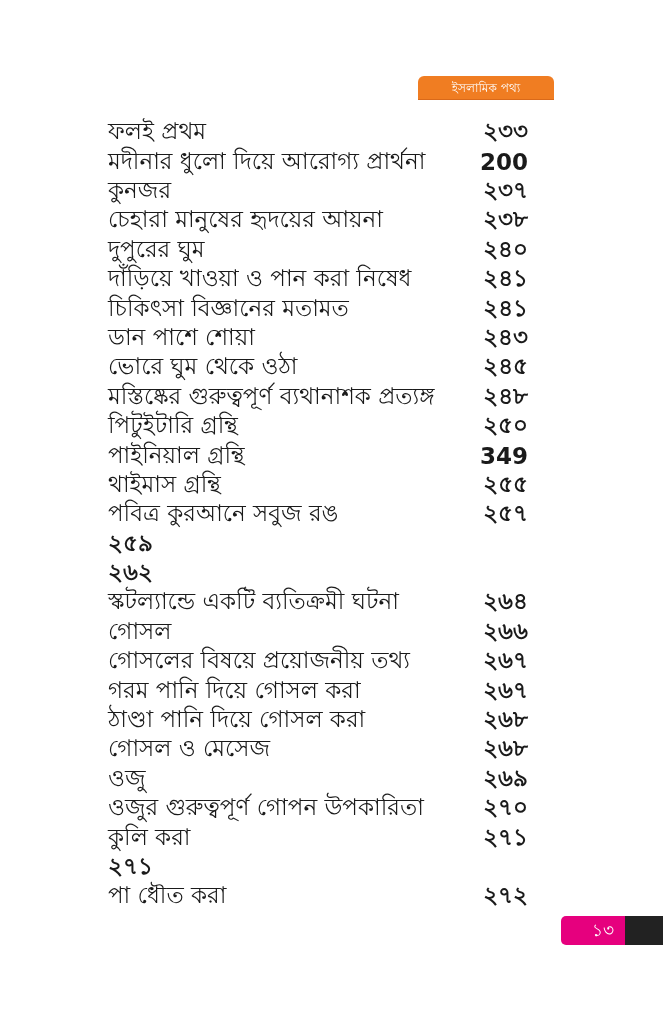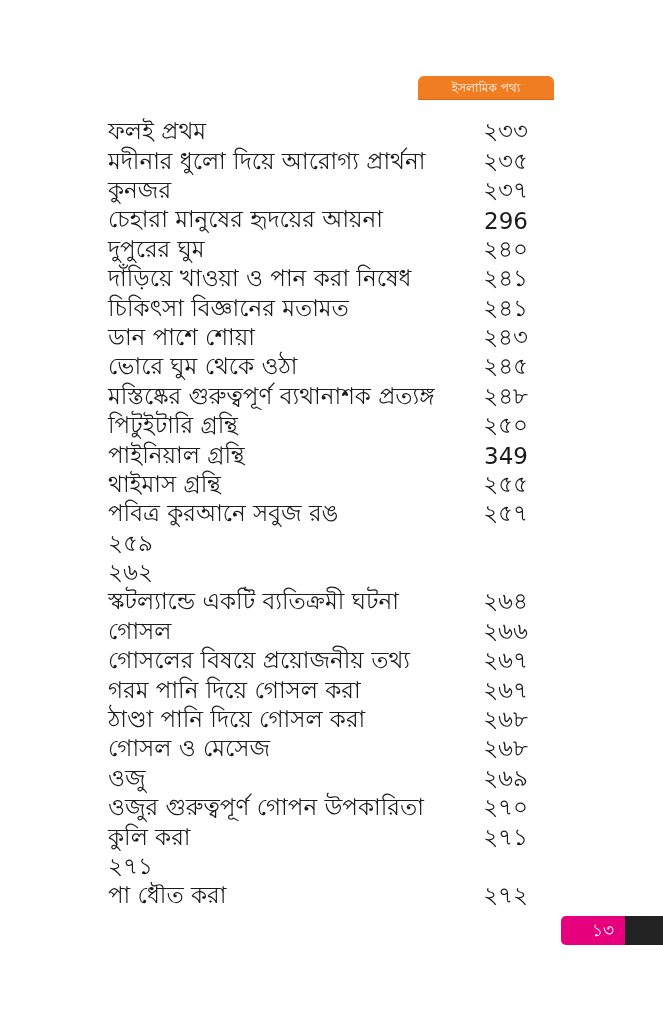--- a/index.html
+++ b/index.html
@@ -12,21 +12,21 @@
       background: #f07d22; border-radius: 6px 6px 0 0; color: #ffffff;
       font-size: 12px; line-height: 24px; text-align: center; box-sizing: border-box;
       border-bottom: 1px solid #d9691a;
     }
     .toc { position: absolute; left: 108px; top: 118px; width: 420px; }
     .toc-row {
       display: flex; justify-content: space-between; align-items: center;
       height: 29.4px; font-size: 23px;
     }
     .toc-title { white-space: nowrap; }
-    .toc-page { white-space: nowrap; text-align: center; min-width: 40px; }
+    .toc-page { white-space: nowrap; text-align: center; min-width: 40px; font-weight: bold; }
     .page-badge {
       position: absolute; left: 561px; top: 916px; width: 84px; height: 29px;
       background: #e6007e; border-radius: 5px 0 0 5px; color: #ffffff;
       font-size: 17px; line-height: 29px; text-align: center;
     }
     .page-block {
       position: absolute; left: 625px; top: 916px; width: 38px; height: 29px;
       background: #222222;
     }
   </style>
@@ -35,29 +35,29 @@
 
 <div class="header-badge">ইসলামিক পথ্য</div>
 
 <div class="toc">
   <div class="toc-row">
       <span class="toc-title">ফলই প্রথম</span>
       <span class="toc-page">২৩৩</span>
     </div>
   <div class="toc-row">
       <span class="toc-title">মদীনার ধুলো দিয়ে আরোগ্য প্রার্থনা</span>
-      <span class="toc-page">২৩৫</span>
+      <span class="toc-page">200</span>
     </div>
   <div class="toc-row">
       <span class="toc-title">কুনজর</span>
       <span class="toc-page">২৩৭</span>
     </div>
   <div class="toc-row">
       <span class="toc-title">চেহারা মানুষের হৃদয়ের আয়না</span>
-      <span class="toc-page">296</span>
+      <span class="toc-page">২৩৮</span>
     </div>
   <div class="toc-row">
       <span class="toc-title">দুপুরের ঘুম</span>
       <span class="toc-page">২৪০</span>
     </div>
   <div class="toc-row">
       <span class="toc-title">দাঁড়িয়ে খাওয়া ও পান করা নিষেধ</span>
       <span class="toc-page">২৪১</span>
     </div>
   <div class="toc-row">

